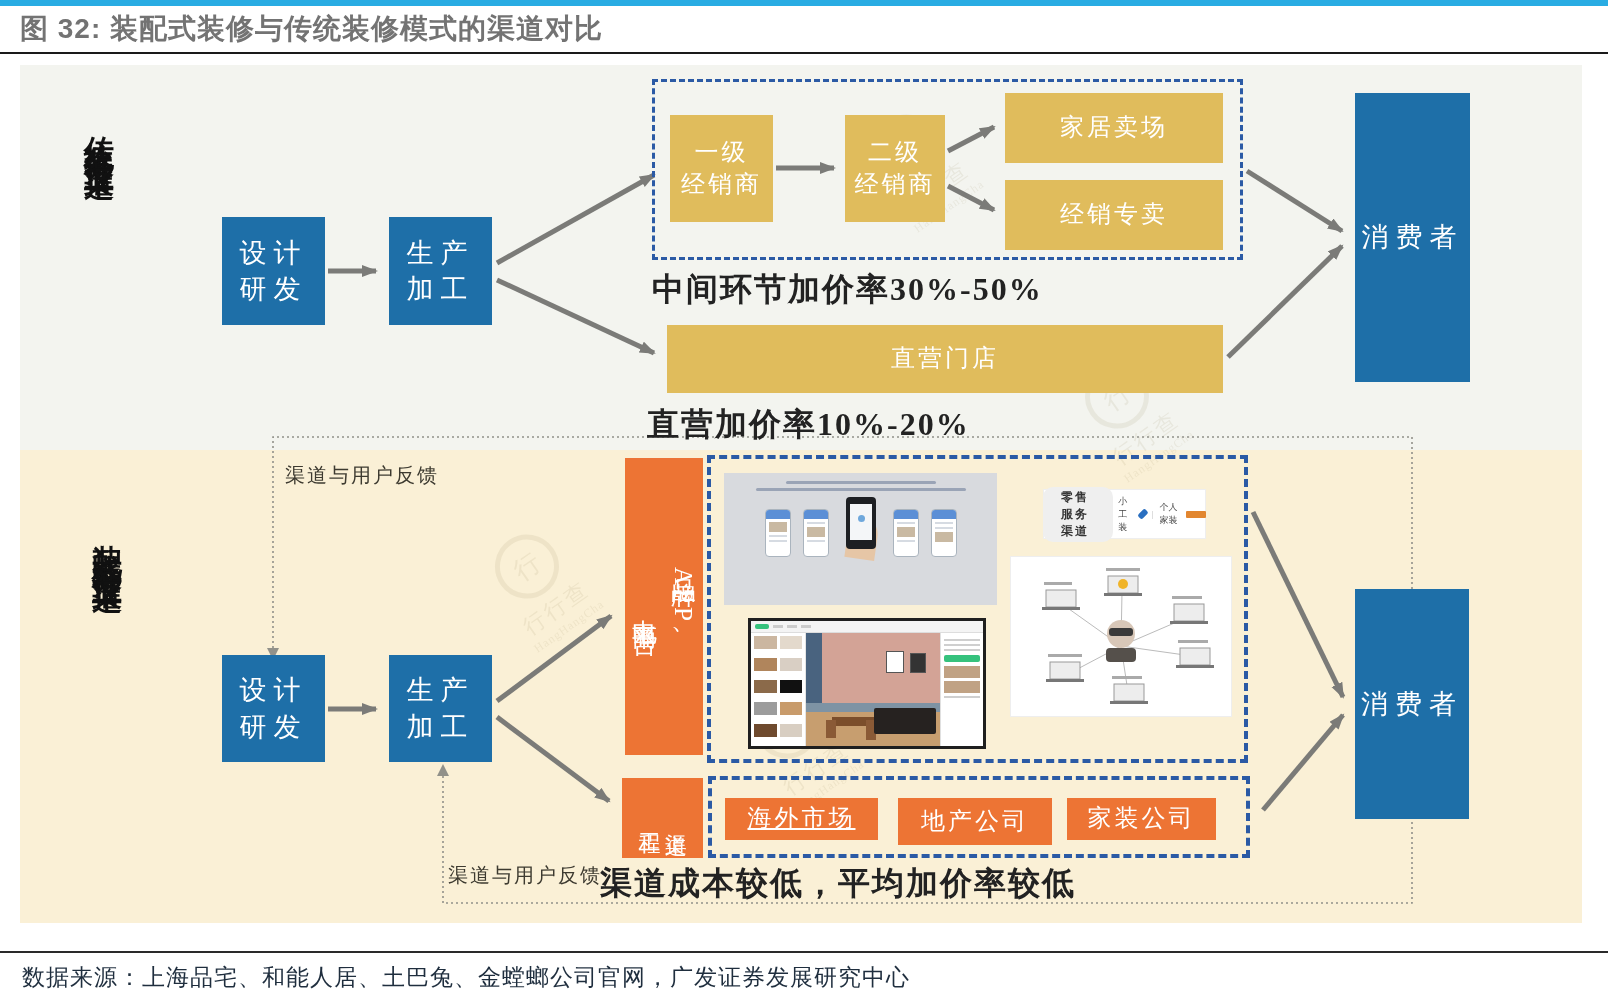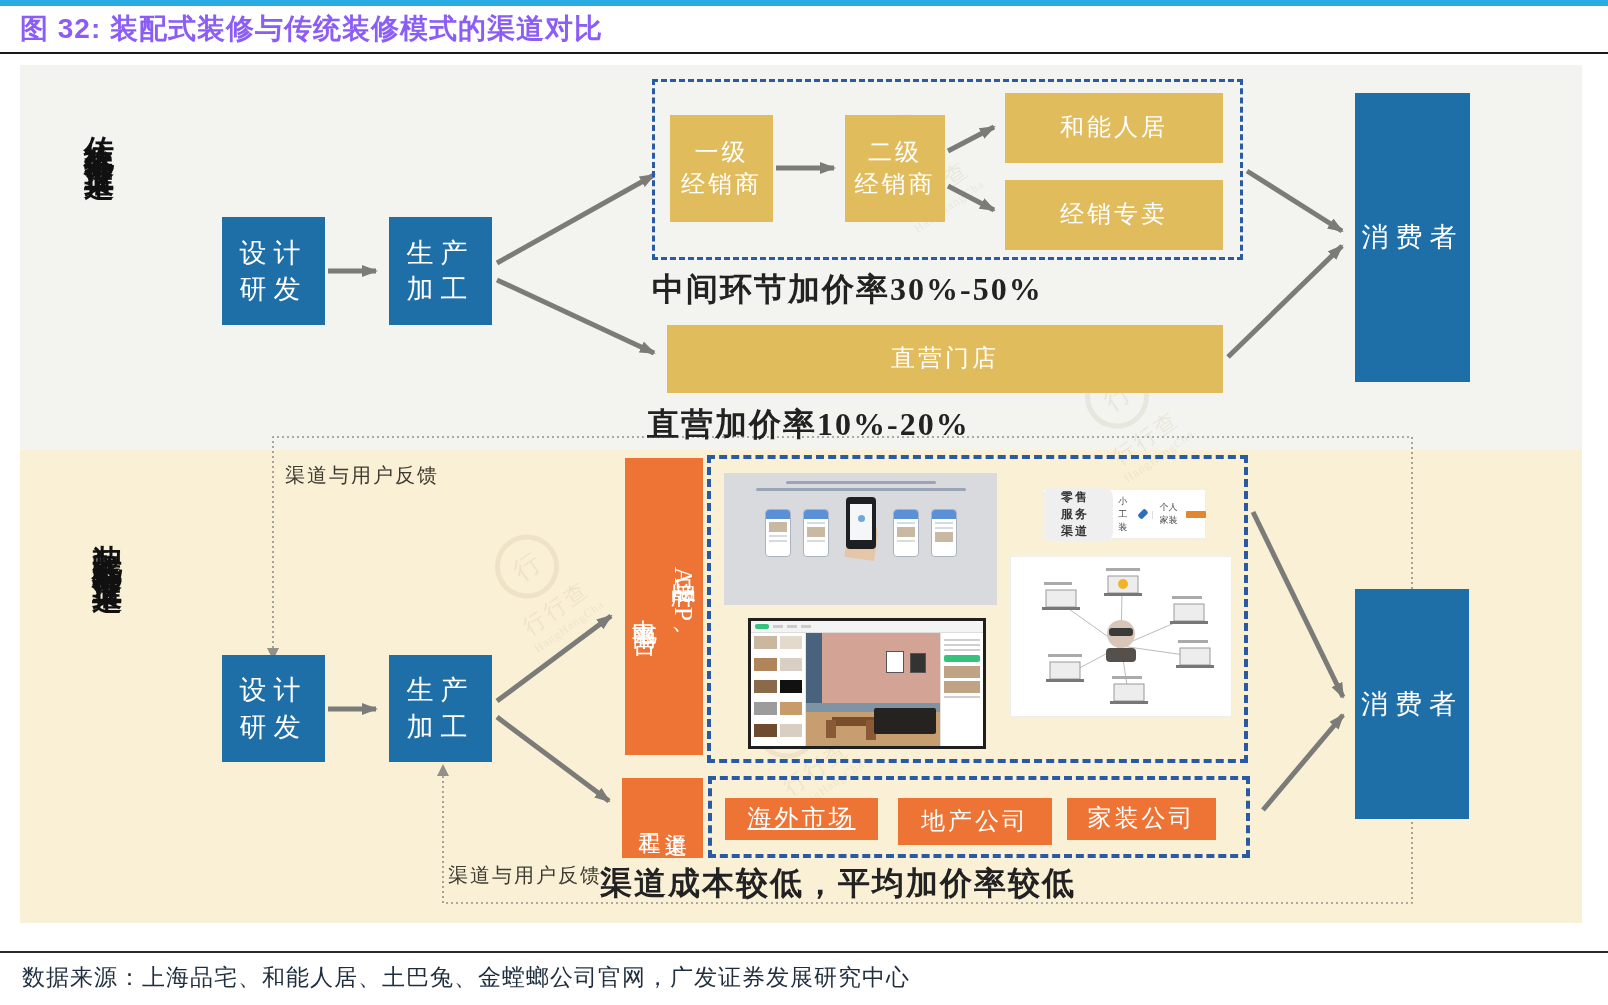--- a/index.html
+++ b/index.html
@@ -3,21 +3,21 @@
 <meta charset="utf-8">
 <style>
   html,body{margin:0;padding:0;background:#ffffff;}
   .canvas{position:relative;width:1608px;height:1005px;background:#ffffff;overflow:hidden;
           font-family:"Liberation Serif","DejaVu Serif",serif;}
   .abs{position:absolute;}
 
   
   .topline{left:0;top:0;width:1608px;height:6px;background:#29ACE3;}
   .title{left:20px;top:10px;width:1400px;font-family:"Liberation Sans","DejaVu Sans",sans-serif;
-         font-weight:bold;font-size:28px;color:#8b5cf6;letter-spacing:1px;}
+         font-weight:bold;font-size:28px;color:#737373;letter-spacing:1px;}
   .title-rule{left:0;top:52px;width:1608px;height:2px;background:#1a1a1a;}
   .footer-rule{left:0;top:951px;width:1608px;height:2px;background:#2a2a2a;}
   .footer-text{left:22px;top:962px;width:1500px;font-size:23px;color:#1F2E3E;letter-spacing:1px;}
 
   
   .bg-trad{left:20px;top:65px;width:1562px;height:385px;background:#F3F4EF;}
   .bg-prefab{left:20px;top:450px;width:1562px;height:473px;background:#FAF0D6;}
 
   
   .layer{left:0;top:0;width:1608px;height:1005px;pointer-events:none;}
@@ -166,21 +166,21 @@
     <div class="abs node blue big" style="left:222px;top:217px;width:103px;height:108px;">设计
 研发</div>
     <div class="abs node blue big" style="left:389px;top:217px;width:103px;height:108px;">生产
 加工</div>
 
     <div class="abs dashedbox" style="left:652px;top:79px;width:585px;height:175px;"></div>
     <div class="abs node gold mid" style="left:670px;top:115px;width:103px;height:107px;">一级
 经销商</div>
     <div class="abs node gold mid" style="left:845px;top:115px;width:100px;height:107px;">二级
 经销商</div>
-    <div class="abs node gold mid" style="left:1005px;top:93px;width:218px;height:70px;">和能人居</div>
+    <div class="abs node gold mid" style="left:1005px;top:93px;width:218px;height:70px;">家居卖场</div>
     <div class="abs node gold mid" style="left:1005px;top:180px;width:218px;height:70px;">经销专卖</div>
     <div class="abs caption" style="left:652px;top:268px;width:585px;">中间环节加价率30%-50%</div>
 
     <div class="abs node gold mid" style="left:667px;top:325px;width:556px;height:68px;">直营门店</div>
     <div class="abs caption" style="left:647px;top:403px;width:556px;">直营加价率10%-20%</div>
 
     <div class="abs node blue big" style="left:1355px;top:93px;width:115px;height:289px;">消费者</div>
   </div>
 
   <div class="abs layer">

